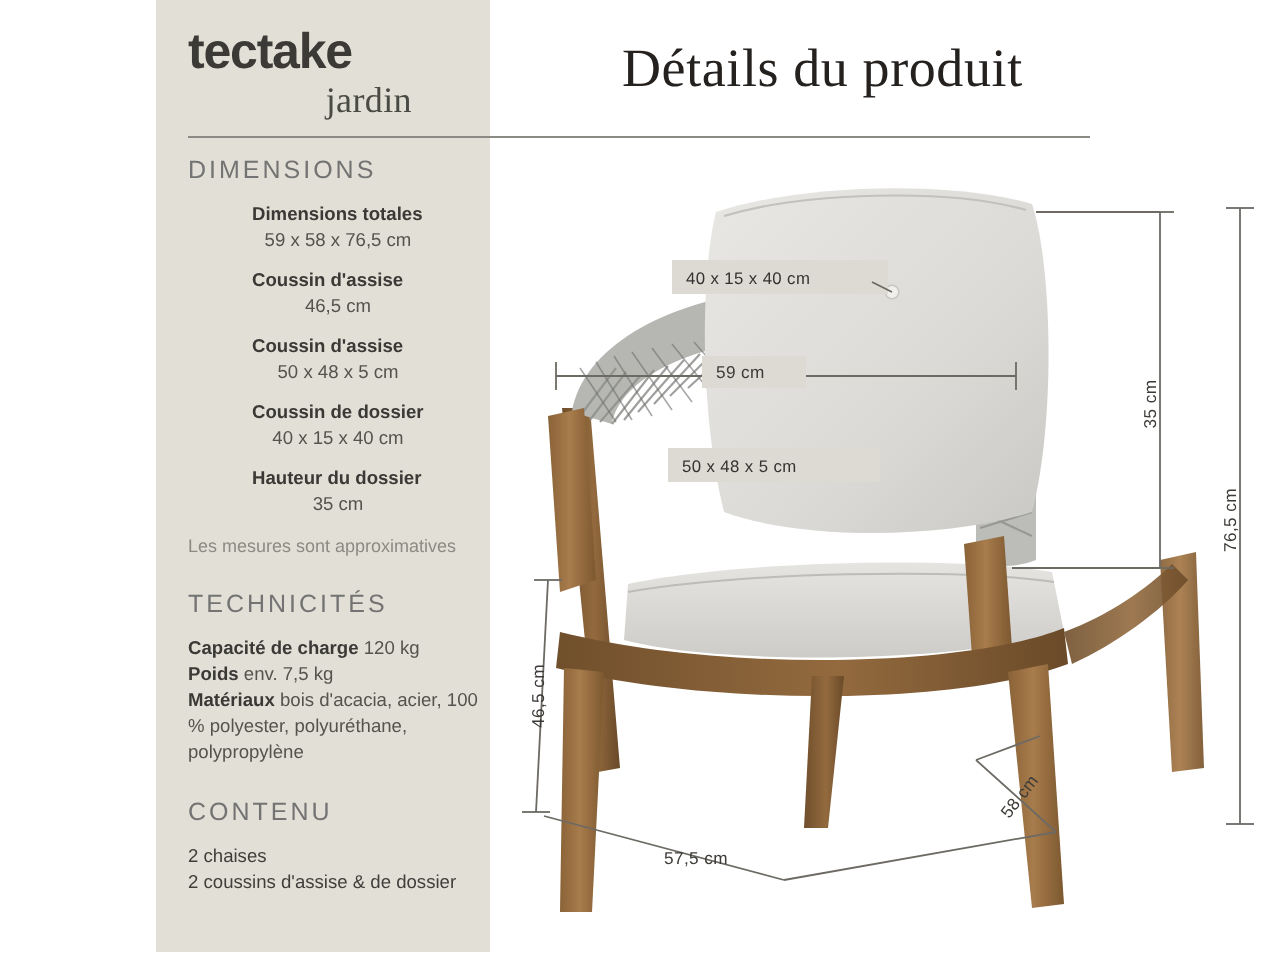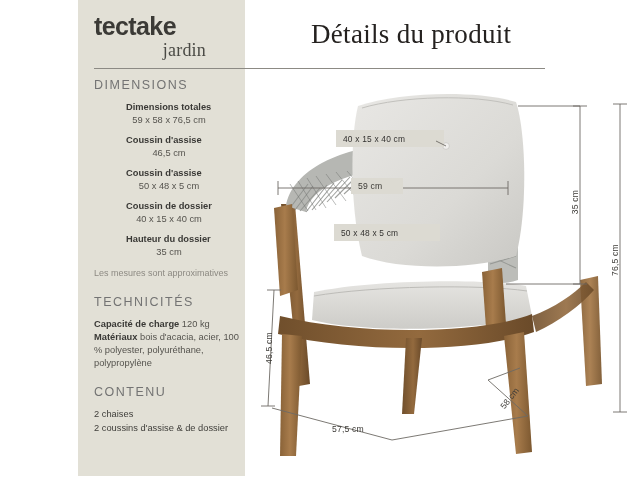--- a/index.html
+++ b/index.html
@@ -130,20 +130,24 @@
       </div>
 
       <div class="note">Les mesures sont approximatives</div>
     </div>
 
     <div class="sec" style="margin-top:15px;">
       <div class="sec-heading">TECHNICITÉS</div>
       <div class="kv">
         <b>Capacité de charge</b>
         <span>120 kg</span>
+      </div>
+      <div class="kv">
+        <b>Poids</b>
+        <span>env. 7,5 kg</span>
       </div>
       <div class="kv">
         <b>Matériaux</b>
         <span>bois d'acacia, acier, 100 % polyester, polyuréthane, polypropylène</span>
       </div>
     </div>
 
     <div class="sec" style="margin-top:15px;">
       <div class="sec-heading">CONTENU</div>
       <div class="li">2 chaises</div>

